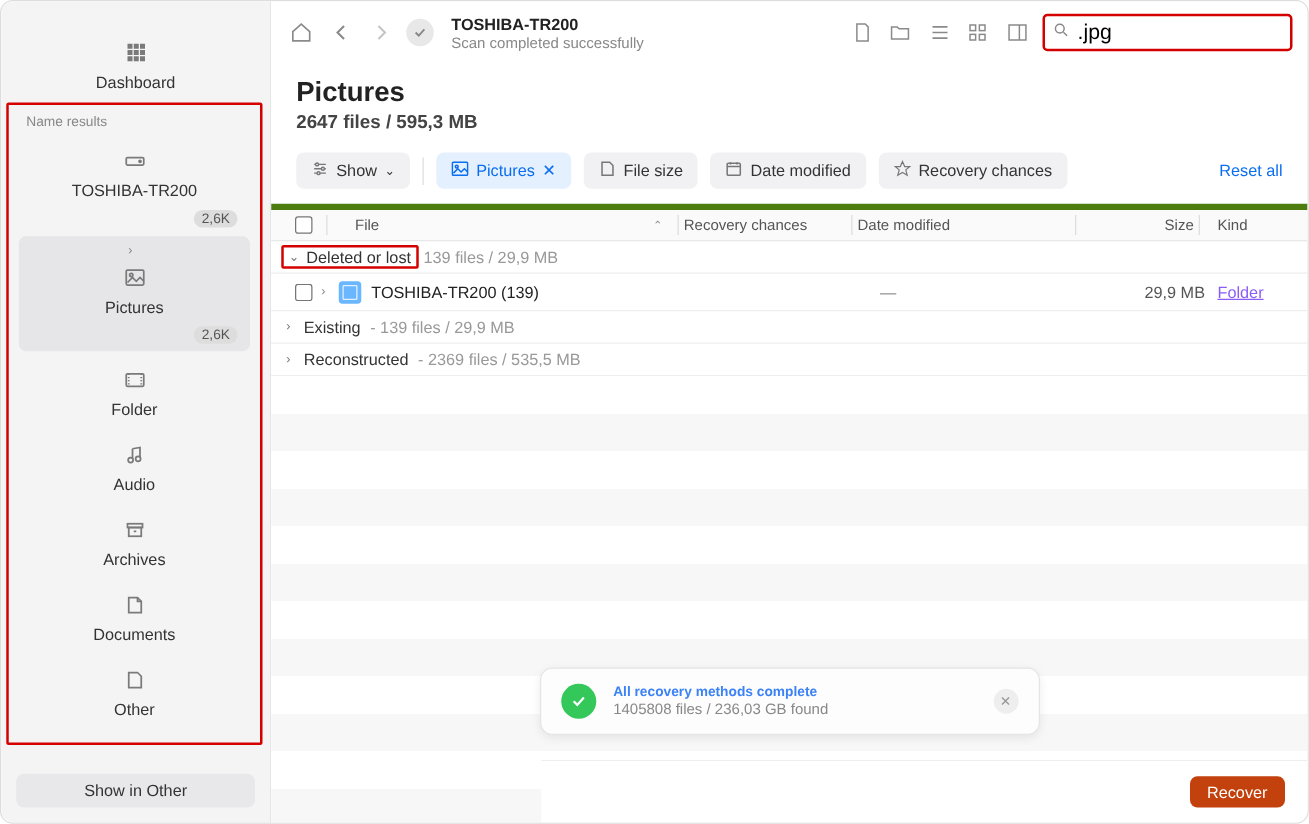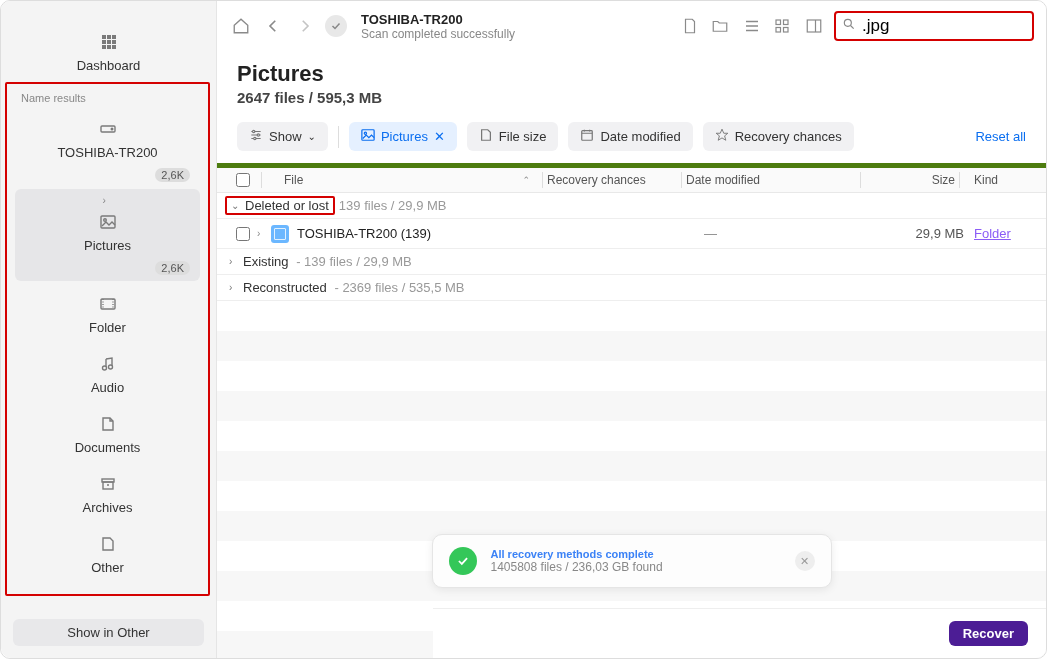--- a/index.html
+++ b/index.html
@@ -64,21 +64,21 @@
 .file-row .fsize { width: 90px; text-align: right; color:#555; }
 .file-row .fkind { width: 70px; padding-left:10px; color:#8b5cf6;text-decoration:underline; }
 .file-row .frc { width: 130px; }
 .stripes { background: repeating-linear-gradient(#fff, #fff 30px, #f7f7f7 30px, #f7f7f7 60px); flex: 1; }
 .toast { position: absolute; left: 50%; transform: translateX(-50%); bottom: 70px; background: #fdfdfd; border: 1px solid #e5e5e5; border-radius: 10px; box-shadow: 0 2px 8px rgba(0,0,0,0.08); display: flex; align-items: center; padding: 12px 16px; gap: 14px; width: 400px; }
 .toast .check { width: 28px; height: 28px; background: #34c759; border-radius: 50%; display:flex; align-items:center; justify-content:center; color:#fff; }
 .toast .tt1 { font-size: 11px; font-weight: 600; color:#3b82f6; }
 .toast .tt2 { font-size: 12px; color:#888; }
 .toast .tclose { margin-left:auto; width:20px; height:20px; background:#eee; color:#999; border-radius:50%; display:flex; align-items:center; justify-content:center; font-size:11px; }
 .footer { position: absolute; bottom: 0; right: 0; left: 216px; height: 50px; display: flex; align-items: center; justify-content: flex-end; padding: 0 18px; border-top: 1px solid #eee; background: #fff; border-bottom-right-radius: 10px; }
-.recover-btn { background: #4c1d95; color: #fff; border: none; border-radius: 6px; padding: 5px 14px; font-size: 13px; font-weight: 700; }
+.recover-btn { background: #c2410c; color: #fff; border: none; border-radius: 6px; padding: 5px 14px; font-size: 13px; font-weight: 400; }
 input[type=checkbox] { width: 14px; height: 14px; }
 .sort-arrow { font-size: 9px; color: #888; margin-left: auto; margin-right: 8px; }
 </style>
 </head>
 <body>
 
 <div class="layout">
   <div class="sidebar">
     <div class="sidebar-traffic">
       <span class="tl-close"></span>
@@ -146,36 +146,36 @@
               <path d="M6 3 L12 2 V10"></path>
               <circle cx="10.5" cy="11" r="2"></circle>
             </svg>
           </span>
         <span>Audio</span>
       </div>
       <div class="sidebar-item">
         <span class="chev"></span>
         <span class="icon">
             <svg viewBox="0 0 16 16" fill="none" stroke="currentColor" stroke-width="1.4">
-              <path d="M3 2 H10 L13 5 V14 H3 Z"></path>
-              <path d="M10 2 V5 H13"></path>
-            </svg>
-          </span>
-        <span>Documents</span>
-      </div>
-      <div class="sidebar-item">
-        <span class="chev"></span>
-        <span class="icon">
-            <svg viewBox="0 0 16 16" fill="none" stroke="currentColor" stroke-width="1.4">
               <rect x="2" y="3" width="12" height="3"></rect>
               <rect x="3" y="6" width="10" height="7"></rect>
               <path d="M7 9 H9"></path>
             </svg>
           </span>
         <span>Archives</span>
+      </div>
+      <div class="sidebar-item">
+        <span class="chev"></span>
+        <span class="icon">
+            <svg viewBox="0 0 16 16" fill="none" stroke="currentColor" stroke-width="1.4">
+              <path d="M3 2 H10 L13 5 V14 H3 Z"></path>
+              <path d="M10 2 V5 H13"></path>
+            </svg>
+          </span>
+        <span>Documents</span>
       </div>
       <div class="sidebar-item">
         <span class="chev"></span>
         <span class="icon">
             <svg viewBox="0 0 16 16" fill="none" stroke="currentColor" stroke-width="1.4">
               <path d="M3 2 H10 L13 5 V14 H3 Z"></path>
             </svg>
           </span>
         <span>Other</span>
       </div>

